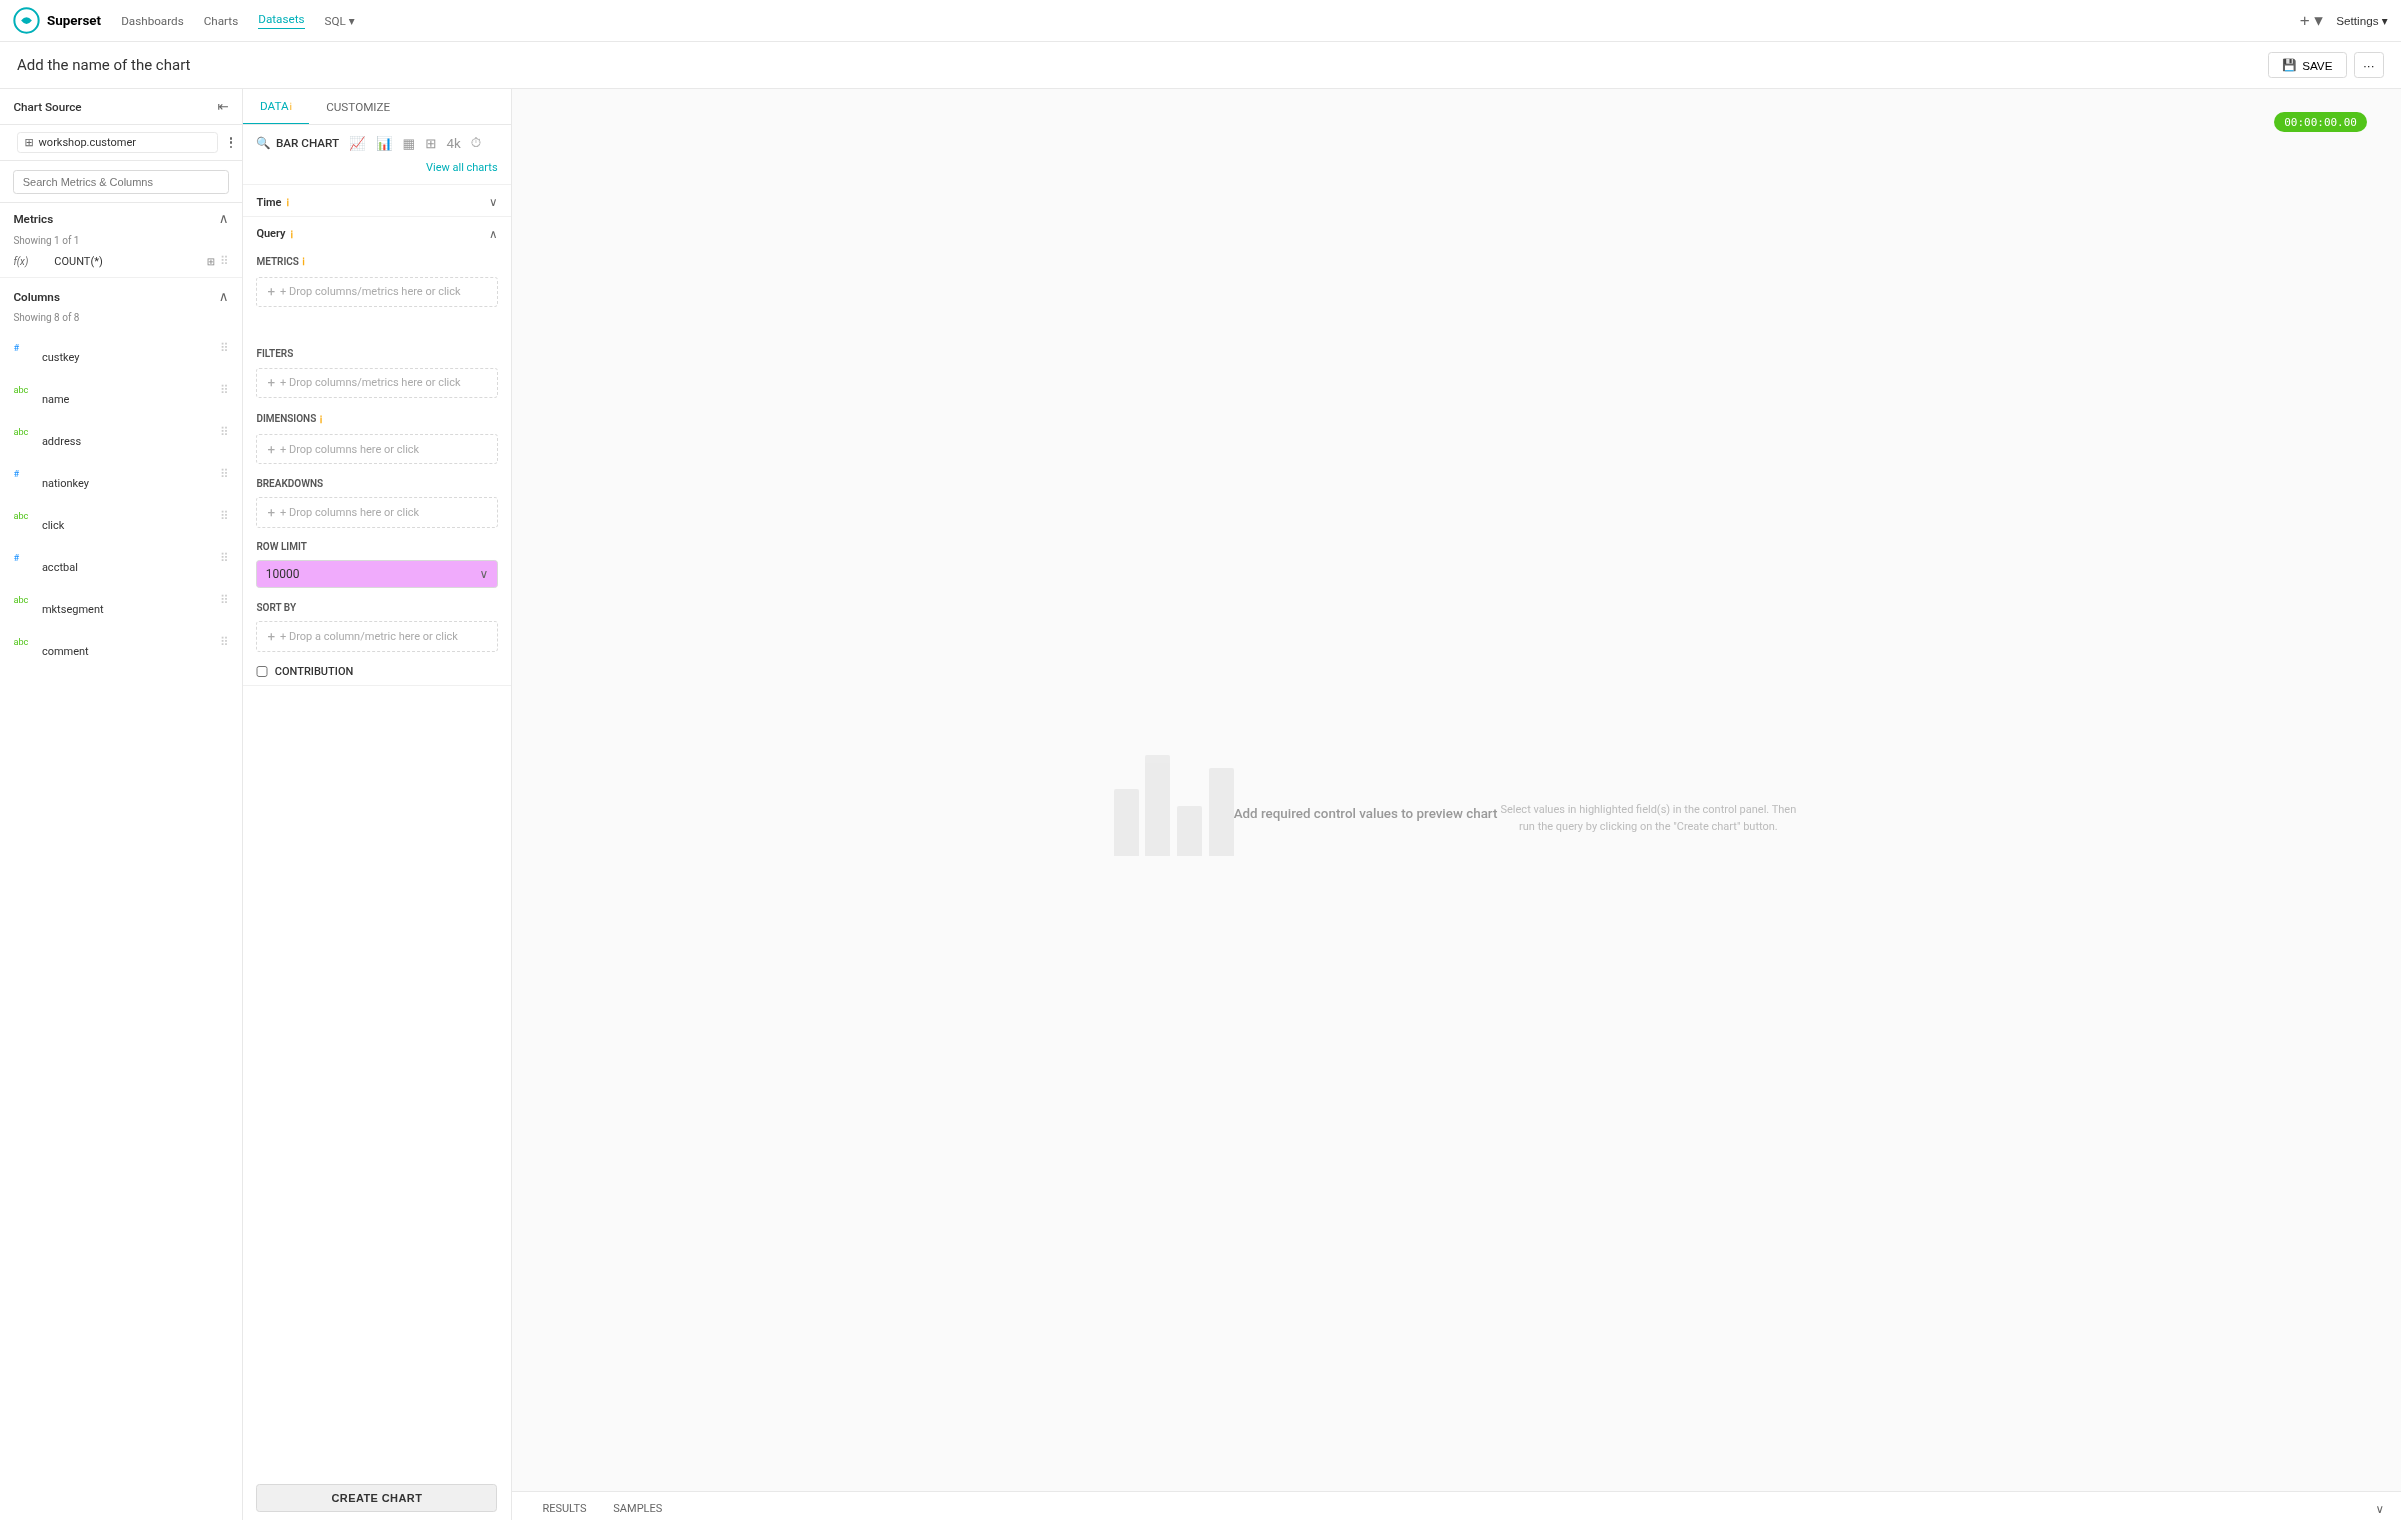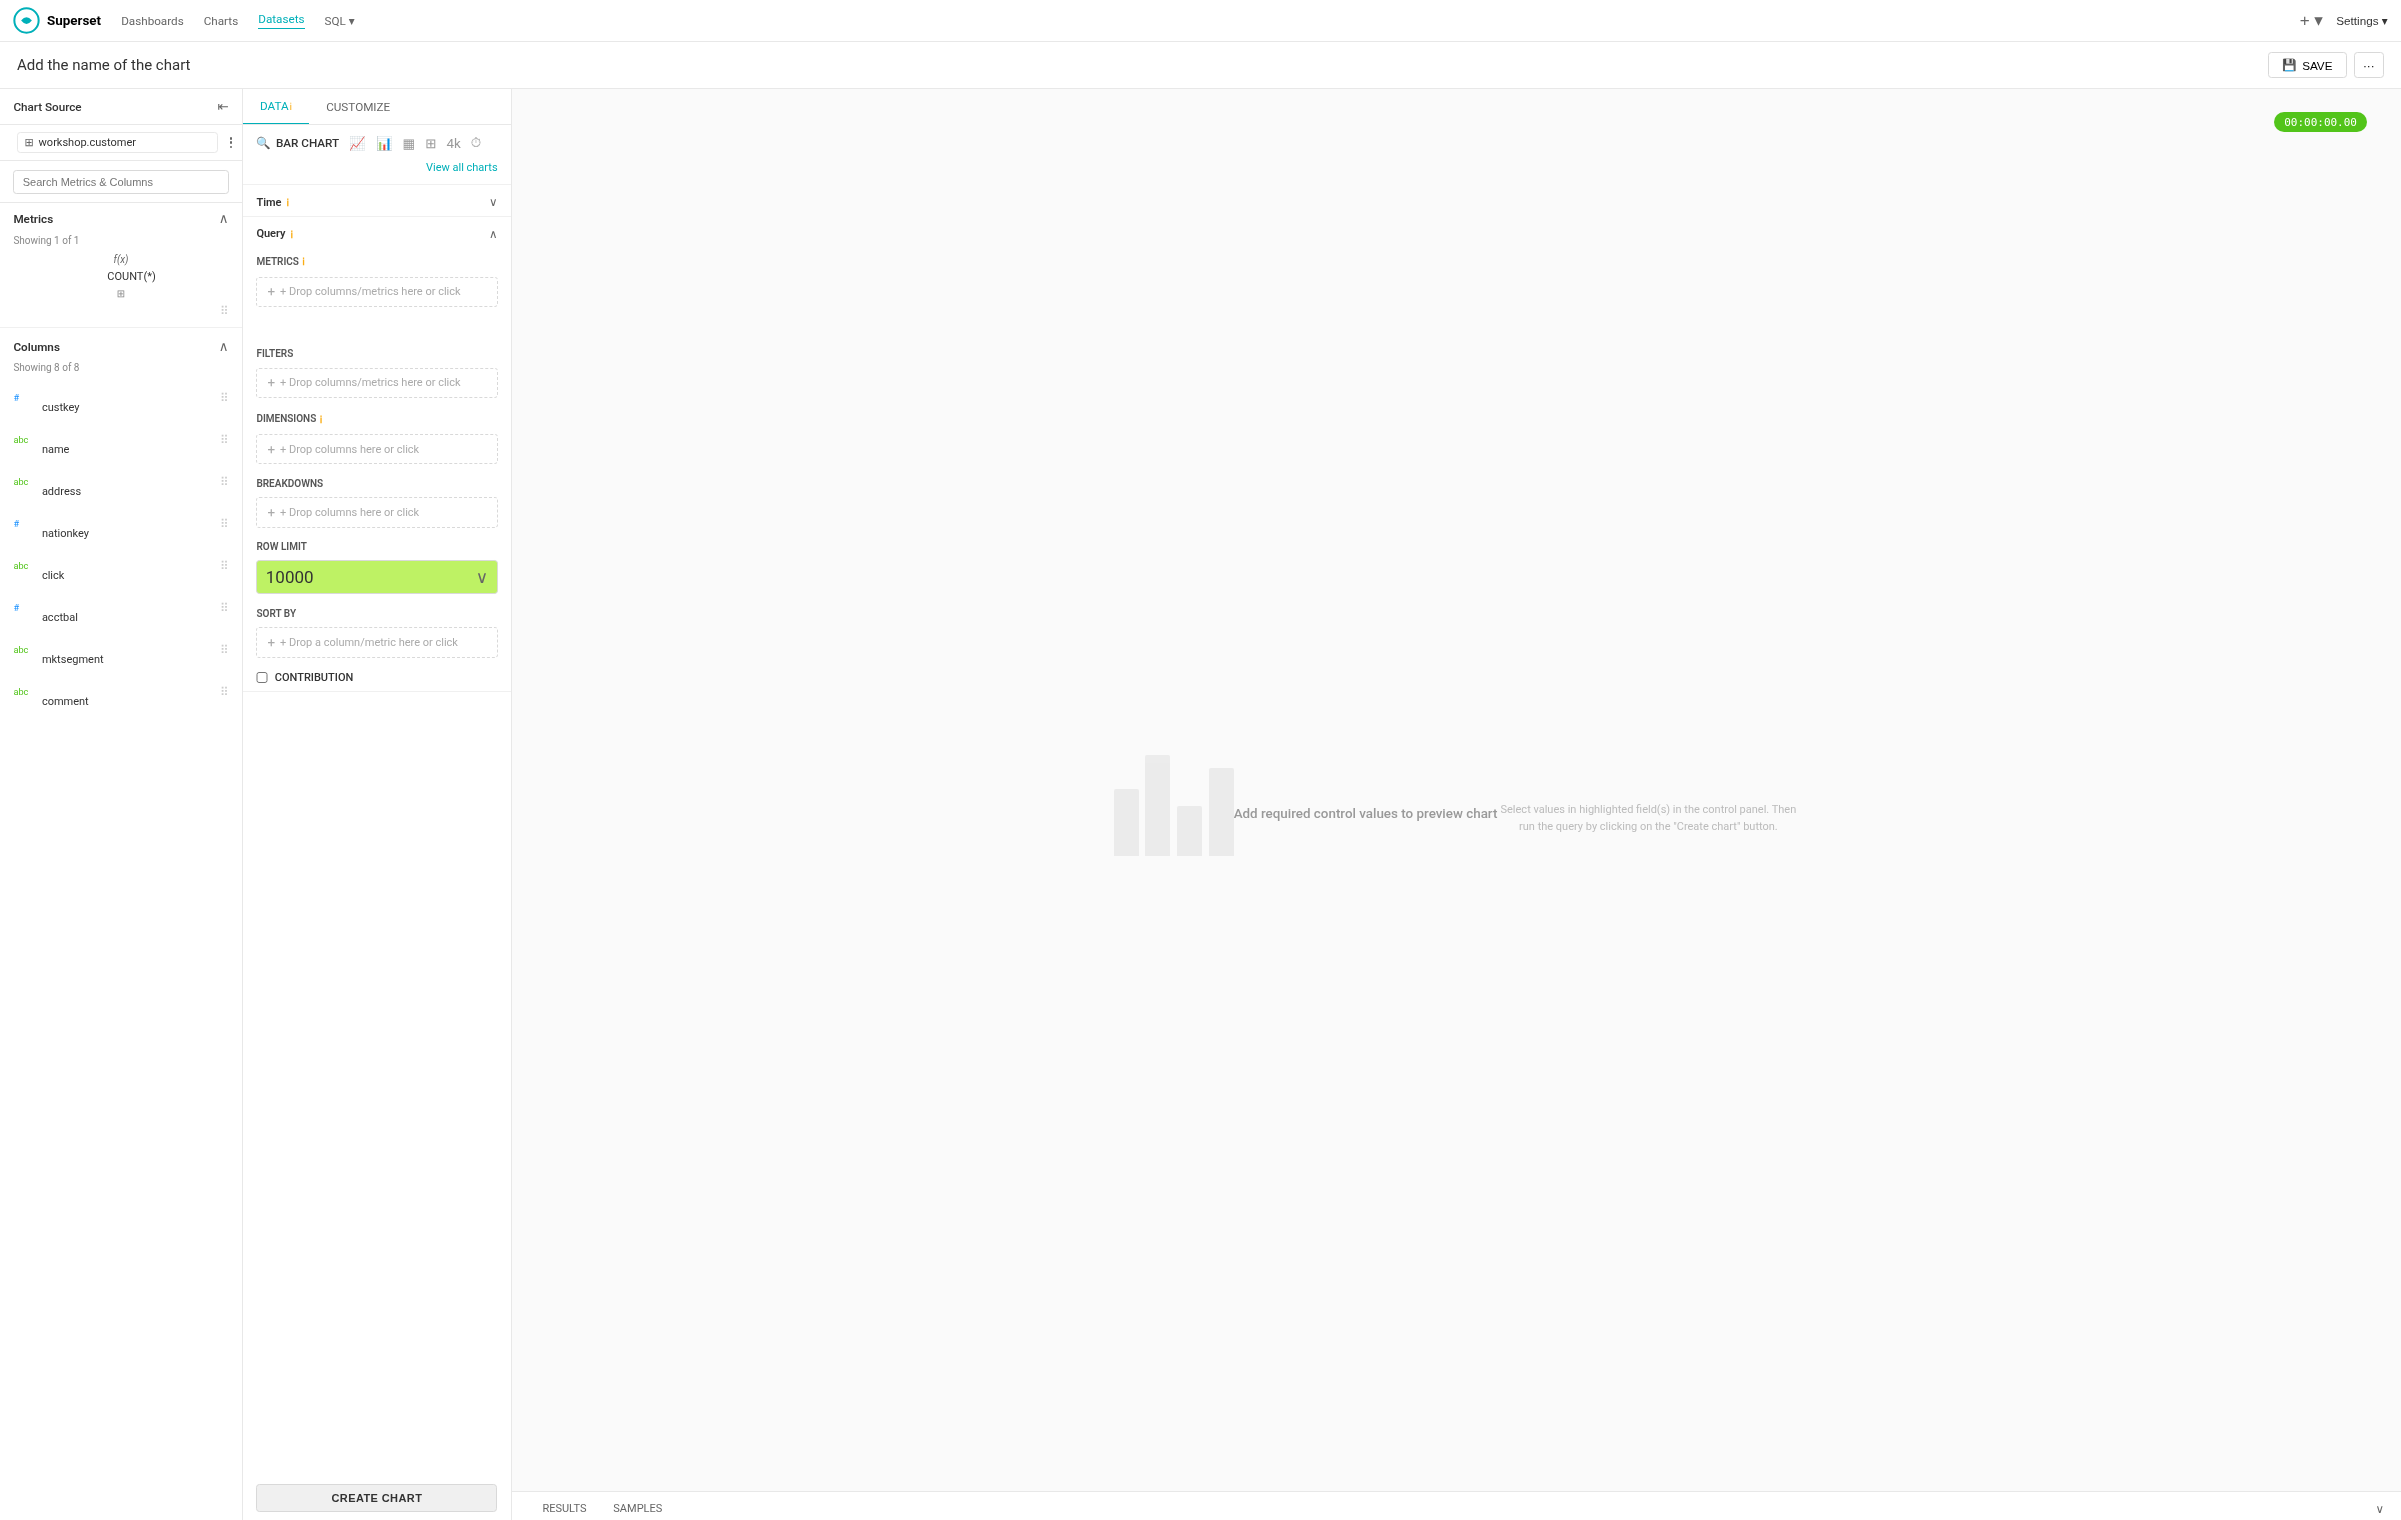--- a/index.html
+++ b/index.html
@@ -43,21 +43,21 @@
     .section-title { font-size: 11.7px; font-weight: 600; color: #333; }
     .section-toggle { background: none; border: none; cursor: pointer; color: #666; font-size: 13.4px; }
     .showing-text { padding: 3.4px 13.4px; font-size: 10px; color: #888; }
 
     .column-item { display: flex; align-items: center; padding: 5px 13.4px; gap: 5px; cursor: pointer; }
     .col-type { font-size: 9.2px; color: #888; min-width: 23.5px; }
     .col-type.num { color: #1890ff; }
     .col-type.str { color: #52c41a; }
     .col-name { flex: 1; font-size: 11px; color: #333; margin-top: 19px; }
     .col-drag { color: #ccc; cursor: grab; margin-left: auto; font-size: 11.7px; }
-    .metric-item { display: flex; align-items: center; padding: 5px 13.4px; gap: 5px; flex-direction: column; }
+    .metric-item { display: flex; align-items: center; padding: 5px 13.4px; gap: 5px; }
     .metric-func { font-size: 10px; color: #666; font-style: italic; }
     .metric-name { font-size: 11px; color: #333; flex: 1; margin-left: 21px; }
     .metric-icon { font-size: 10px; color: #888; }
 
     
     .center-panel { width: 269px; border-right: 0.8px solid #e8e8e8; display: flex; flex-direction: column; overflow: hidden; }
     .tabs { display: flex; border-bottom: 0.8px solid #e8e8e8; }
     .tab { padding: 10px 17px; font-size: 11.7px; cursor: pointer; color: #666; display: flex; align-items: center; gap: 1px; }
     .tab.active { color: #00b0b9; border-bottom: 1.7px solid #00b0b9; }
     .tab-info { color: #faad14; font-size: 10px; }
@@ -73,21 +73,21 @@
     .section-block { border-bottom: 0.8px solid #f0f0f0; }
     .section-block-header { display: flex; align-items: center; justify-content: space-between; padding: 10px 13.4px 6.7px; cursor: pointer; }
     .section-block-title { font-size: 11px; font-weight: 600; color: #333; display: flex; align-items: center; gap: 5px; }
     .section-block-toggle { color: #666; font-size: 11.7px; }
     .info-icon { color: #faad14; font-size: 10px; }
 
     .drop-zone { margin: 5px 13.4px; border: 0.8px dashed #d9d9d9; border-radius: 3.4px; padding: 6.7px 10px; font-size: 11px; color: #aaa; display: flex; align-items: center; gap: 5px; cursor: pointer; }
     .drop-plus { color: #aaa; font-size: 13.4px; }
 
     .row-limit-select { margin: 5px 13.4px; }
-    .select-input { width: 100%; padding: 5.9px 8.4px; border: 0.8px solid #d9d9d9; border-radius: 3.4px; font-size: 17px; color: #333; background: #bef264; cursor: pointer; display: flex; align-items: center; justify-content: space-between; }
+    .select-input { width: 100%; padding: 5.9px 8.4px; border: 0.8px solid #d9d9d9; border-radius: 3.4px; font-size: 12px; color: #333; background: #f0abfc; cursor: pointer; display: flex; align-items: center; justify-content: space-between; }
     .select-arrow { color: #666; }
 
     .checkbox-row { display: flex; align-items: center; gap: 6.7px; padding: 6.7px 13.4px; }
     .checkbox-label { font-size: 11px; color: #333; font-weight: 500; }
 
     .create-btn { margin: 13.4px; width: calc(100% - 27px); padding: 6.7px; background: #f0f0f0; border: 0.8px solid #d9d9d9; border-radius: 3.4px; font-size: 11px; font-weight: 600; letter-spacing: 0.4px; color: #333; cursor: pointer; }
 
     
     .preview-panel { flex: 1; display: flex; flex-direction: column; background: #fafafa; }
     .timer-badge { margin: 13.4px 17px; align-self: flex-end; background: #52c41a; color: #fff; border-radius: 17px; padding: 3.4px 10px; font-size: 11px; font-family: monospace; }

